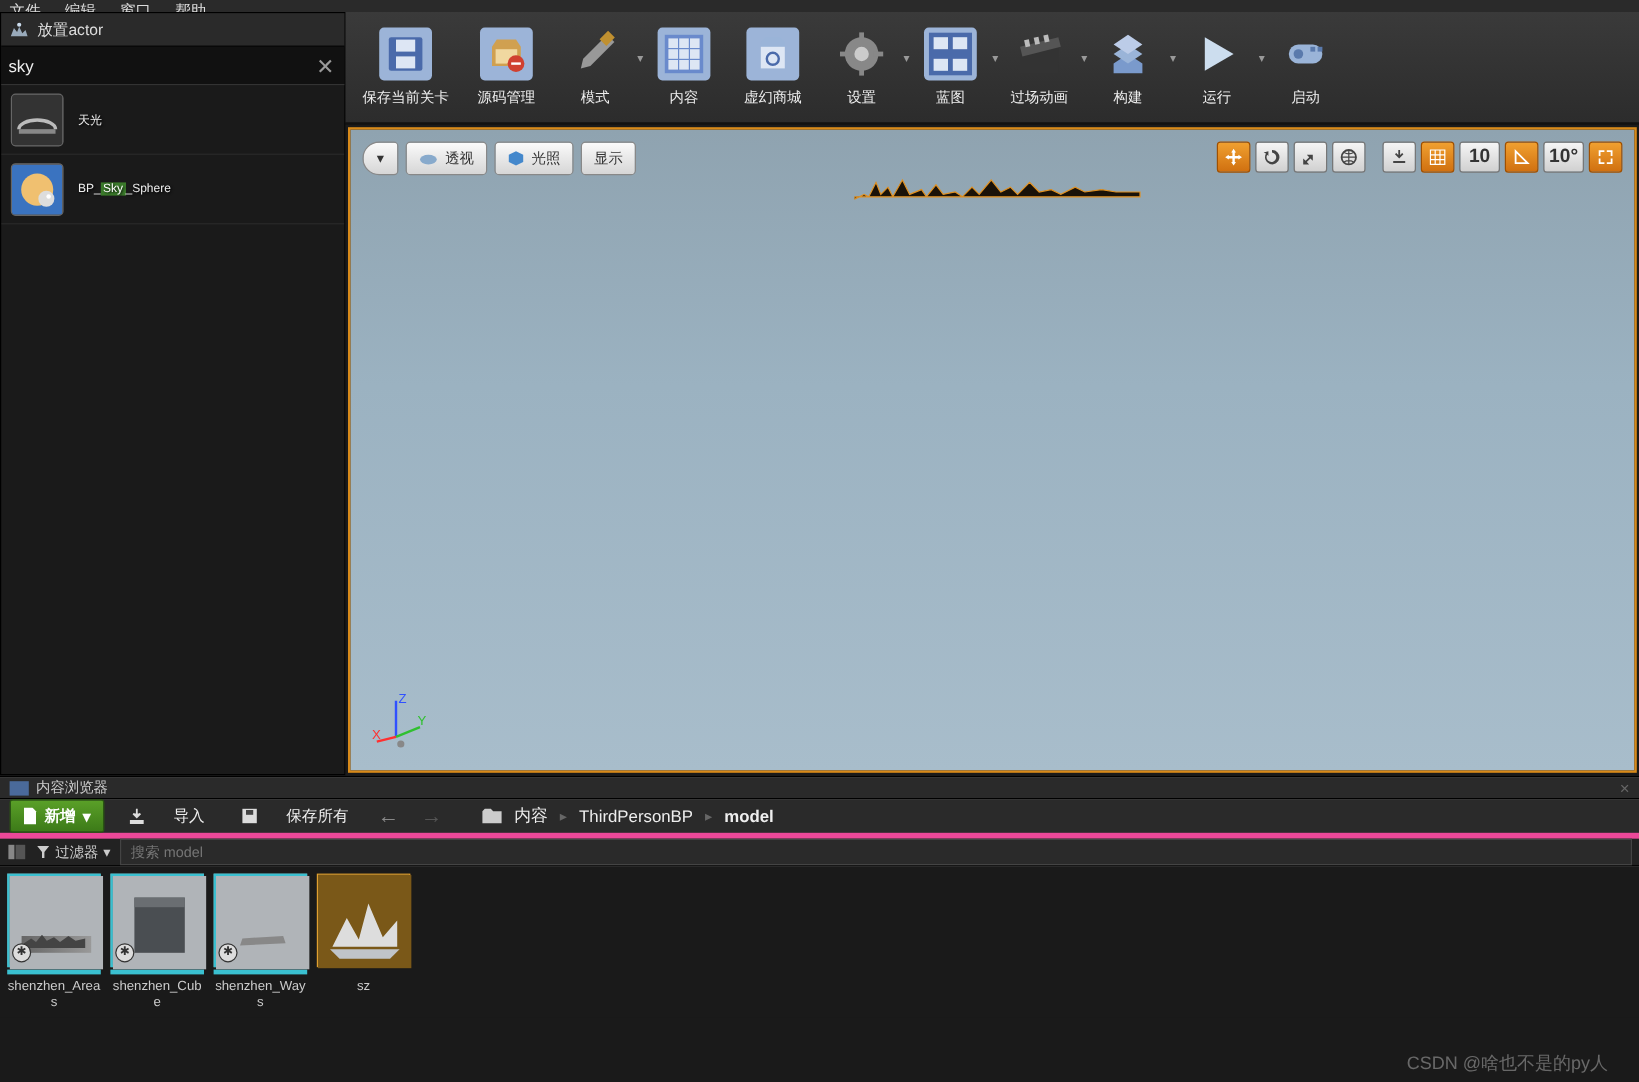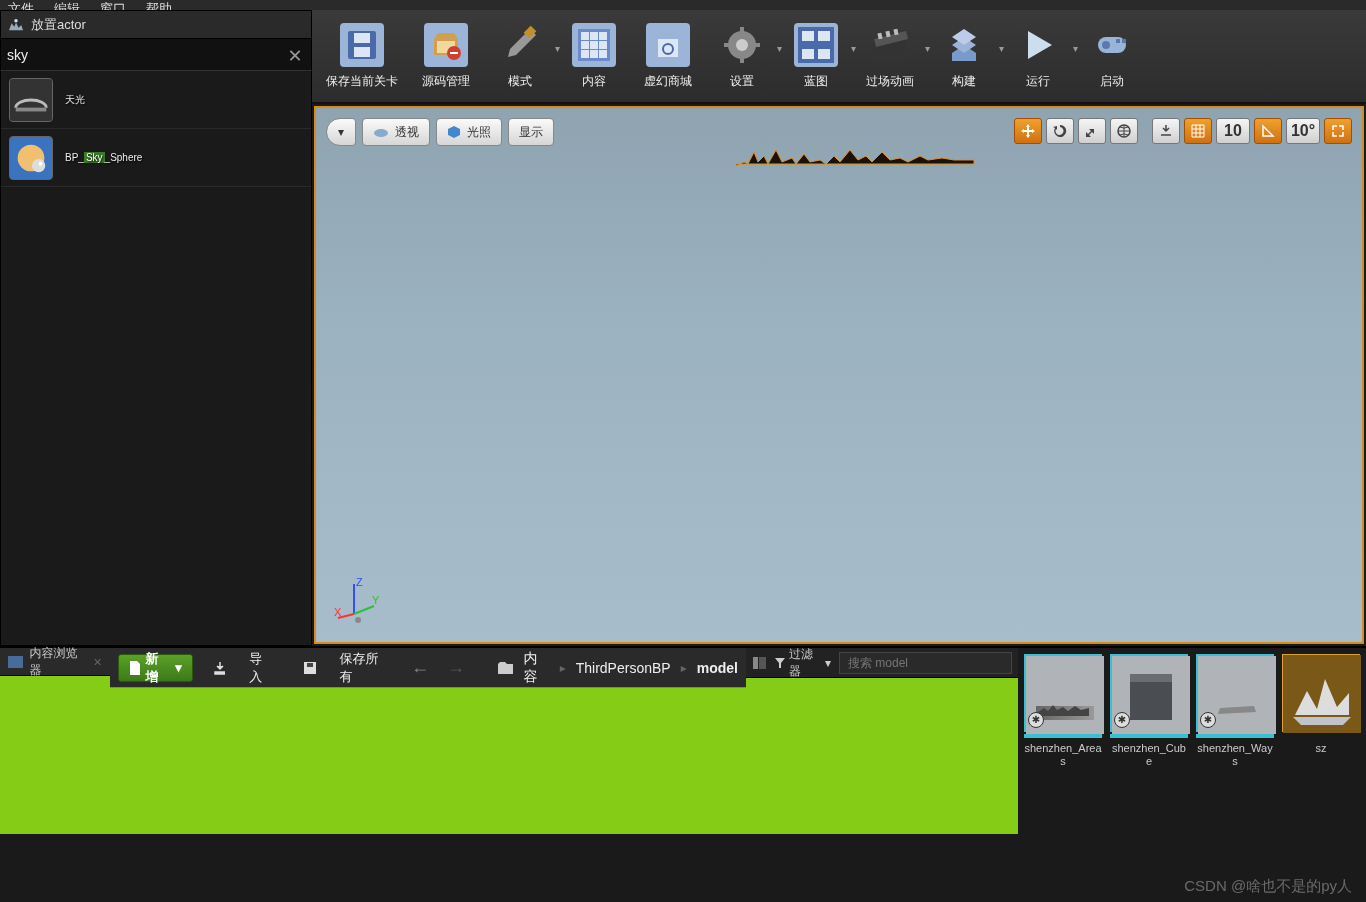--- a/index.html
+++ b/index.html
@@ -4,21 +4,21 @@
 <style>
 * { box-sizing: border-box; margin: 0; padding: 0; font-family: "Microsoft YaHei", sans-serif; }
 body { background: #1a1a1a; color: #ccc; font-size: 12px; width: 1366px; height: 902px; overflow: hidden; }
 
 
 .menubar { height: 10px; background: #2a2a2a; display: flex; padding-left: 8px; gap: 20px; font-size: 13px; color: #ddd; }
 .menubar span { cursor: pointer; }
 
 
 .main-area { display: flex; height: 636px; }
-.left-panel { width: 312px; background: #1a1a1a; border: 1px solid #000; display: flex; flex-direction: column; }
+.left-panel { width: 288px; background: #1a1a1a; border: 1px solid #000; display: flex; flex-direction: column; }
 .right-area { flex: 1; display: flex; flex-direction: column; background: #1a1a1a; }
 
 
 .tab-header { height: 28px; background: #2a2a2a; display: flex; align-items: center; padding: 0 6px; border-bottom: 1px solid #000; }
 .tab-icon { width: 18px; height: 14px; margin-right: 6px; }
 .tab-title { font-size: 13px; color: #ddd; }
 
 
 .search-row { height: 32px; background: #111; display: flex; align-items: center; padding: 0 6px; border-bottom: 1px solid #333; }
 .search-row input { flex: 1; background: transparent; border: none; color: #eee; font-size: 14px; outline: none; }
@@ -47,42 +47,42 @@
 .vp-btn.round { width: 30px; padding: 0; justify-content: center; border-radius: 15px 4px 4px 15px; }
 .vp-mini { width: 28px; height: 26px; background: linear-gradient(#f5f5f5,#d0d0d0); border: 1px solid #777; border-radius: 3px; display: flex; align-items: center; justify-content: center; cursor: pointer; font-size: 16px; color: #333; }
 .vp-mini.active { background: linear-gradient(#f0a030,#d07010); color: #fff; border-color: #a05000; }
 .vp-num { min-width: 34px; font-weight: bold; }
 .axis-gizmo { position: absolute; left: 18px; bottom: 18px; width: 50px; height: 50px; }
 
 
 .terrain { position: absolute; top: 36px; left: 420px; width: 250px; height: 24px; }
 
 
-.content-browser { height: 188px; background: #84cc16; border-top: 2px solid #000; display: flex; }
+.content-browser { height: 188px; background: #a3a3a3; border-top: 2px solid #000; display: flex; flex-direction: column; }
 .cb-tab { height: 28px; background: #2a2a2a; display: flex; align-items: center; padding: 0 8px; gap: 6px; border-bottom: 1px solid #000; }
 .cb-tab-icon { width: 16px; height: 12px; background: #4a6a9a; }
-.cb-toolbar { height: 40px; background: #2a2a2a; display: flex; align-items: center; padding: 0 8px; gap: 10px; border-bottom: 1px solid #ec4899; }
+.cb-toolbar { height: 40px; background: #2a2a2a; display: flex; align-items: center; padding: 0 8px; gap: 10px; border-bottom: 5px solid #ec4899; }
 .btn-green { background: linear-gradient(#5aa028,#3c7a18); border: 1px solid #2a5a10; border-radius: 3px; height: 28px; padding: 0 10px; display: flex; align-items: center; gap: 6px; color: #fff; font-size: 13px; font-weight: bold; cursor: pointer; }
 .btn-dark { height: 28px; padding: 0 10px; display: flex; align-items: center; gap: 24px; color: #eee; font-size: 13px; cursor: pointer; }
 .nav-arrow { color: #888; font-size: 18px; cursor: pointer; padding: 0 4px; }
 .crumb-sep { color: #666; }
 .crumb { color: #eee; font-size: 14px; cursor: pointer; }
 .cb-filter-row { height: 30px; background: #222; display: flex; align-items: center; padding: 0 6px; gap: 8px; border-bottom: 1px solid #000; }
 .filter-btn { color: #ccc; font-size: 12px; cursor: pointer; display: flex; align-items: center; gap: 4px; }
 .cb-search { flex: 1; background: #2a2a2a; border: 1px solid #444; height: 22px; padding: 0 8px; color: #888; font-size: 12px; outline: none; }
 .asset-grid { flex: 1; display: flex; gap: 8px; padding: 6px; background: #1a1a1a; align-items: flex-start; }
 .asset { display: flex; flex-direction: column; align-items: center; cursor: pointer; }
 .asset-thumb { width: 78px; height: 78px; background: #888; border: 1px solid #555; position: relative; margin-bottom: 2px; }
 .asset-thumb.sel { border: 2px solid #3ac0d0; }
 .asset-thumb.dark { background: linear-gradient(#8a6a20,#4a3810); }
 .asset-underline { height: 4px; width: 78px; background: #3ac0d0; margin-bottom: 4px; }
 .asset-badge { position: absolute; left: 2px; bottom: 2px; width: 16px; height: 16px; background: #ddd; border-radius: 50%; border: 1px solid #333; font-size: 10px; color: #333; text-align: center; line-height: 14px; }
 .asset-label { font-size: 11px; color: #ccc; text-align: center; width: 78px; line-height: 13px; word-break: break-all; }
 
-.watermark { position: fixed; right: 14px; bottom: 6px; color: rgba(200,200,200,.45); font-size: 15px; margin-left: 23px; }
+.watermark { position: fixed; right: 26px; bottom: 6px; color: rgba(200,200,200,.45); font-size: 15px; margin-left: 23px; }
 </style>
 </head>
 <body>
 
 <div class="menubar">
   <span>文件</span>
   <span>编辑</span>
   <span>窗口</span>
   <span>帮助</span>
 </div>

